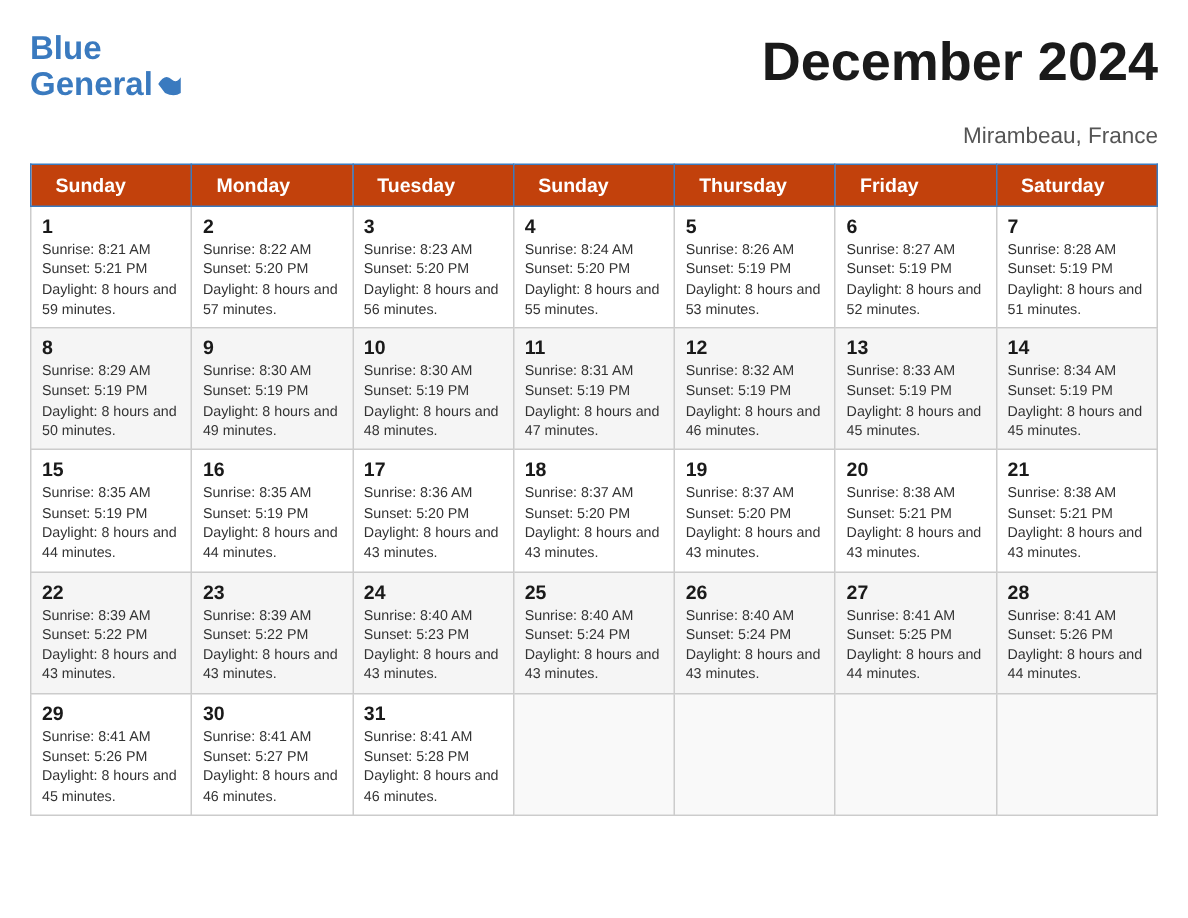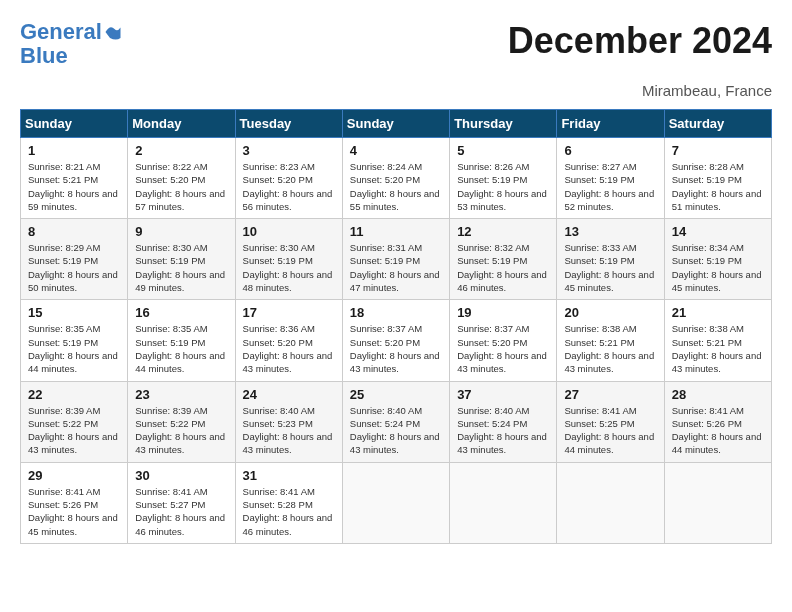--- a/index.html
+++ b/index.html
@@ -46,25 +46,25 @@
     .calendar-subtitle {
       font-size: 15px;
       color: #555;
       margin-top: 20px;
     }
     table {
       width: 100%;
       border-collapse: collapse;
     }
     thead tr th {
-      background: #0c4a6e;
+      background: #c2410c;
       color: #fff;
       font-size: 13px;
       font-weight: bold;
-      padding: 6px 4px;
+      padding: 6px 16px;
       text-align: left;
       border: 1px solid #3a7abf;
     }
     tbody tr td {
       vertical-align: top;
       padding: 5px 7px;
       border: 1px solid #ccc;
       font-size: 10px;
       color: #333;
       background: #fff;
@@ -89,27 +89,27 @@
     td.empty {
       background: #f9f9f9;
     }
   </style>
 </head>
 <body>
 
 <div class="header-area">
   <div class="logo">
     <div>
+      <div><span class="logo-text"><span>Blue</span></span></div>
       <div style="display:flex;align-items:center;">
         <span class="logo-text"><span>General</span></span>
         <svg class="logo-icon" viewBox="0 0 24 24" fill="#3a7abf">
           <path d="M2 12 Q8 2 14 8 Q18 12 22 6 L22 20 Q16 24 8 20 Z" fill="#3a7abf"></path>
         </svg>
       </div>
-      <div><span class="logo-text"><span>Blue</span></span></div>
     </div>
   </div>
   <div class="title-area">
     <div class="calendar-title">December 2024</div>
     <div class="calendar-subtitle">Mirambeau, France</div>
   </div>
 </div>
 
 <table>
   <thead>
@@ -325,21 +325,21 @@
       </td>
         <td>
         <span class="day-number">25</span>
         <div class="day-info">
           <span>Sunrise: 8:40 AM</span><br>
           <span>Sunset: 5:24 PM</span><br>
           <span>Daylight: 8 hours and 43 minutes.</span>
         </div>
       </td>
         <td>
-        <span class="day-number">37</span>
+        <span class="day-number">26</span>
         <div class="day-info">
           <span>Sunrise: 8:40 AM</span><br>
           <span>Sunset: 5:24 PM</span><br>
           <span>Daylight: 8 hours and 43 minutes.</span>
         </div>
       </td>
         <td>
         <span class="day-number">27</span>
         <div class="day-info">
           <span>Sunrise: 8:41 AM</span><br>

